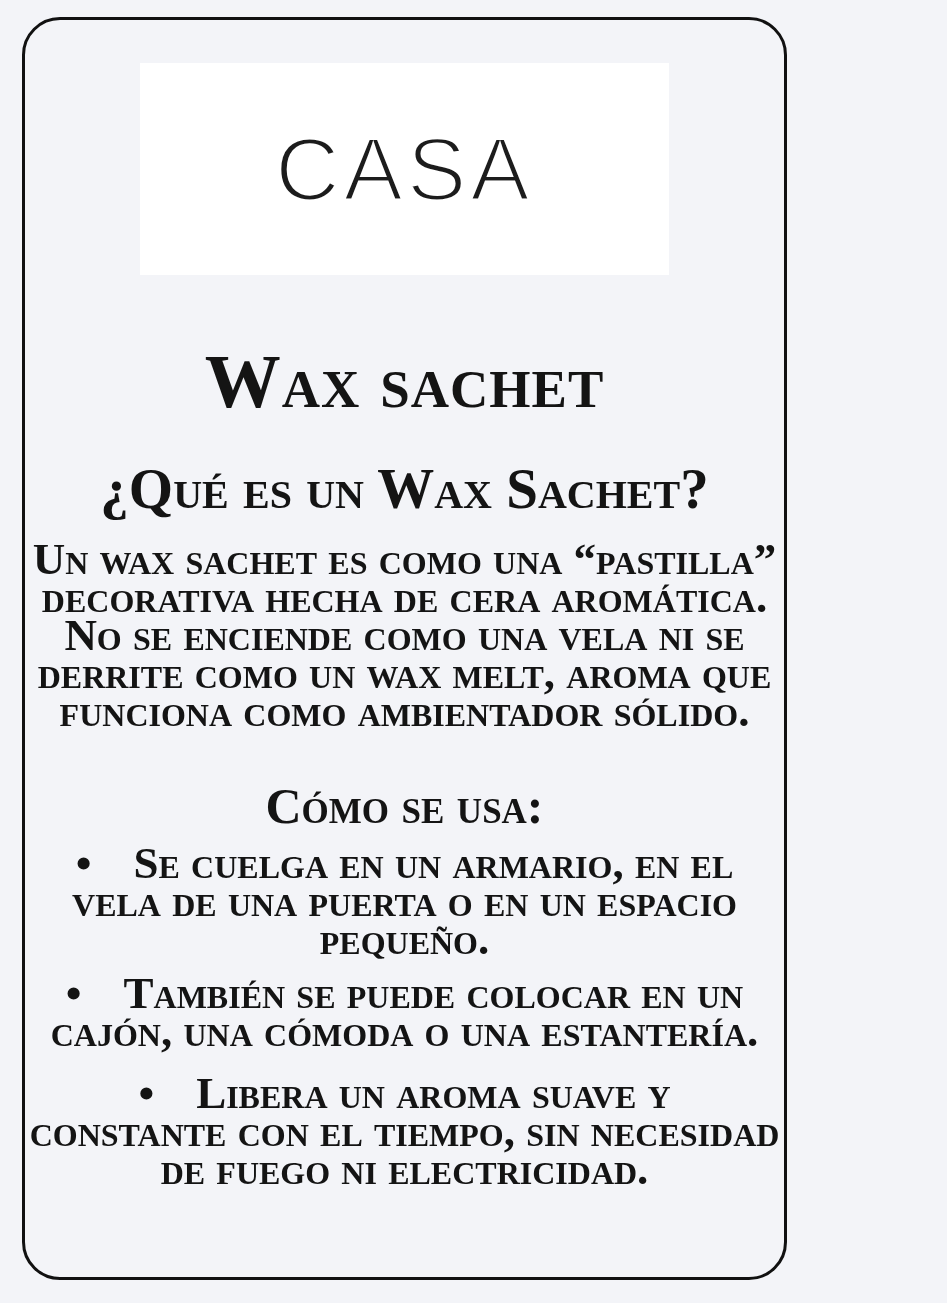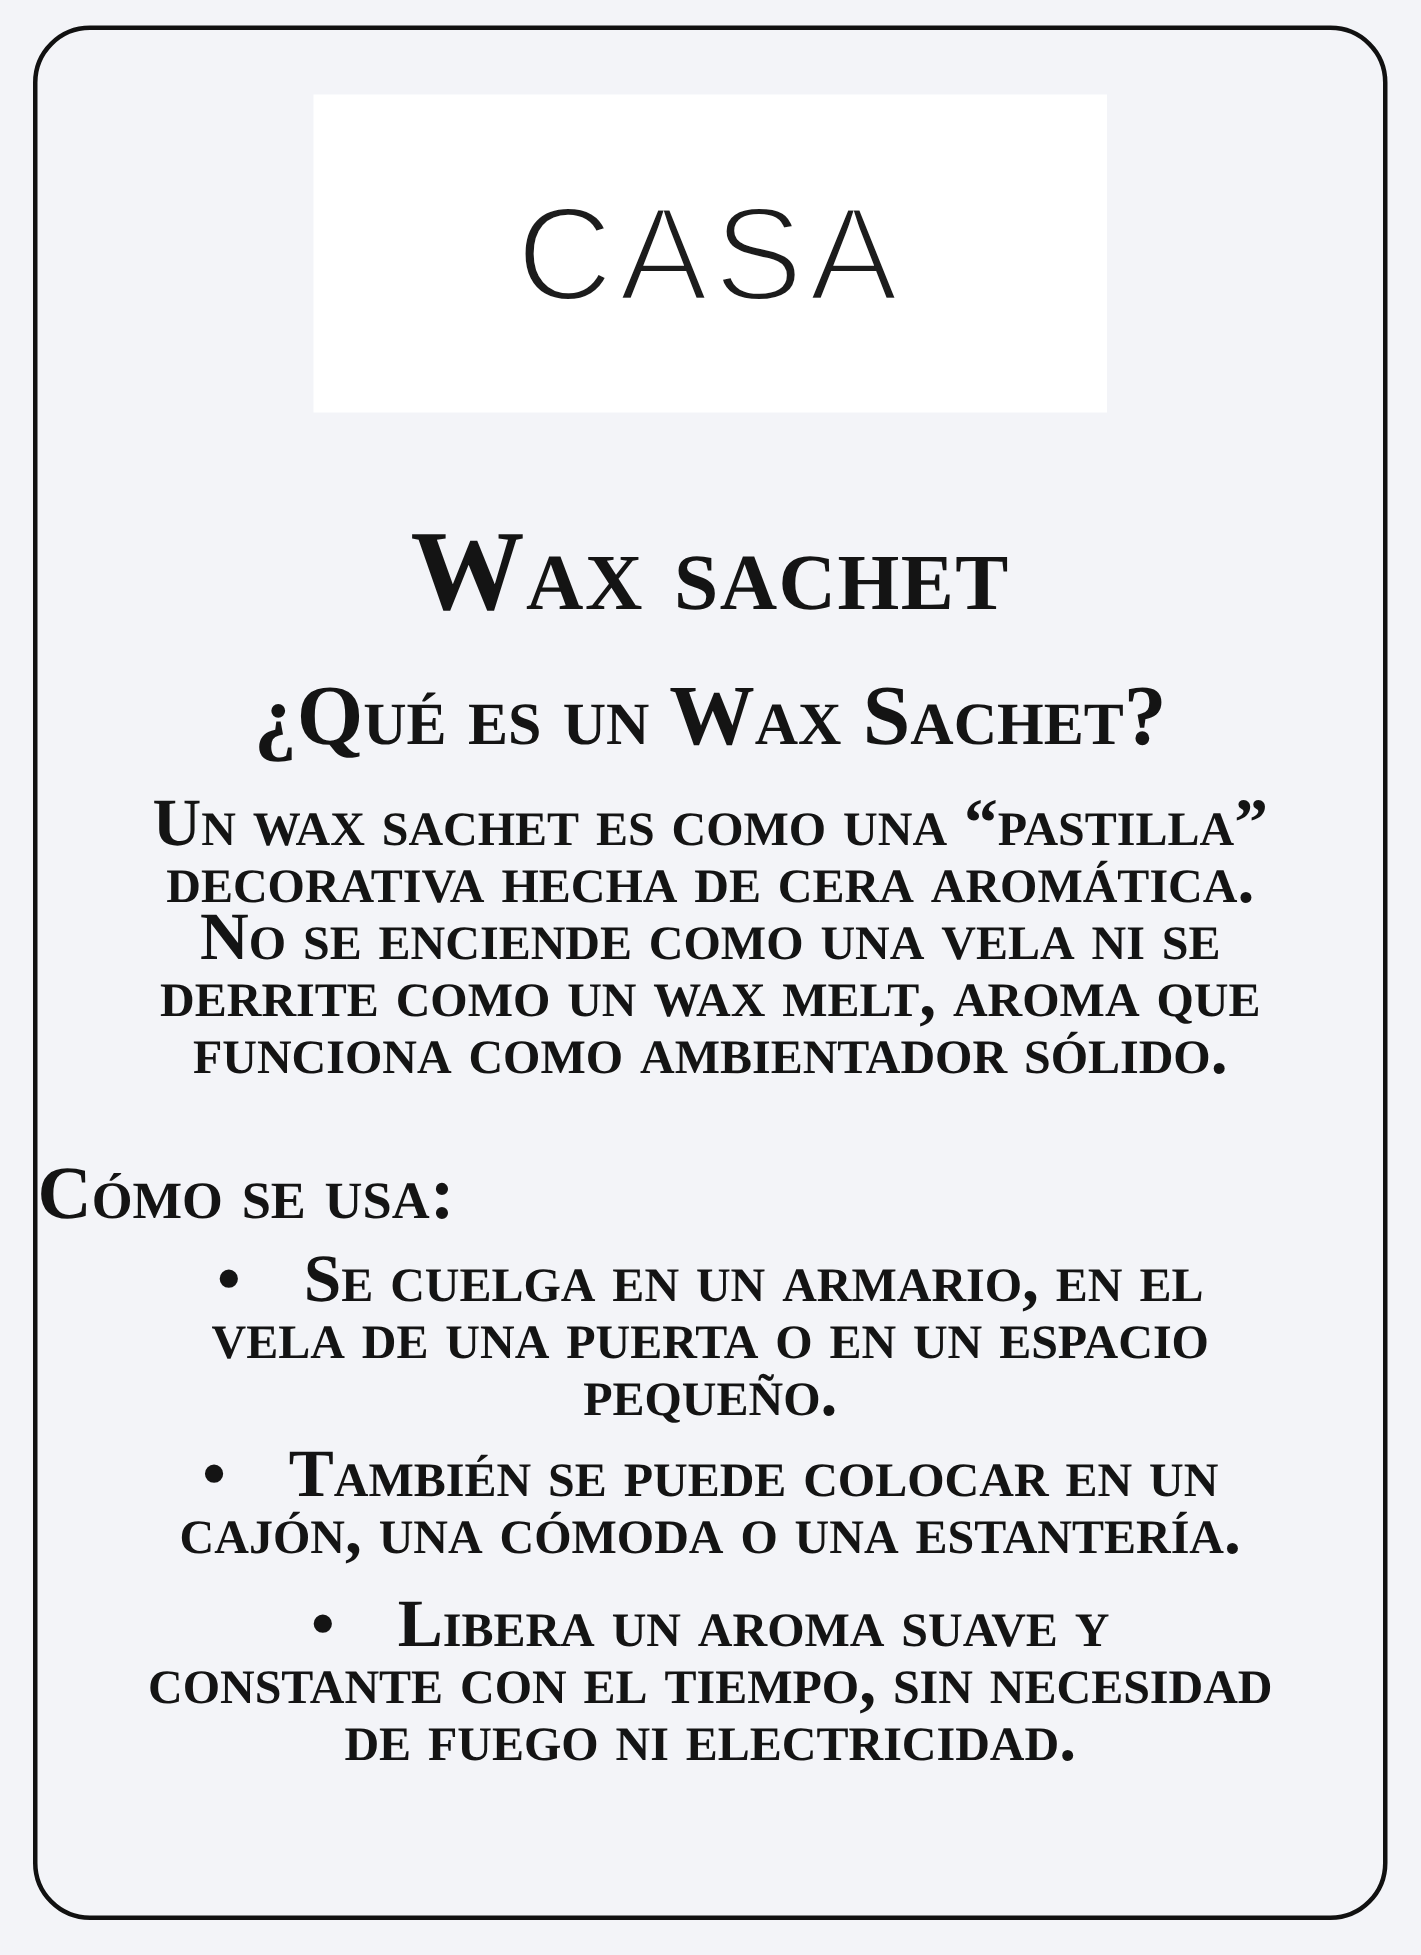--- a/index.html
+++ b/index.html
@@ -13,21 +13,21 @@
     width:947px;height:1303px;
     background:var(--bg);
     font-family:"Liberation Serif", serif;
     color:var(--ink);
     position:relative;
     overflow:hidden;
   }
   .card{
     position:absolute;
     left:22px;top:17px;
-    width:903px;height:1263px;
+    width:765px;height:1263px;
     box-sizing:border-box;
     border:3px solid var(--card-border);
     border-radius:38px;
     background:var(--bg);
   }
   .logo-box{
     margin:43px auto 0;
     width:529px;height:212px;
     background:var(--logo-bg);
     display:flex;flex-direction:column;
@@ -48,34 +48,35 @@
     font-weight:700;
     color:var(--ink);
   }
   h1.title{
     margin:68px 0 0;
     font-size:76px;line-height:76px;
     text-align:center;
     letter-spacing:1px;
   }
   h2.subtitle{
-    margin:30px 0 0;
+    margin:41px 0 0;
     font-size:57px;line-height:57px;
     text-align:center;
   }
   .intro{margin-top:23px;}
   .bline{
     font-size:45px;
     line-height:38px;
     text-align:center;
     white-space:nowrap;
   }
   h3.usage-heading{
     margin:51px 0 0;
     font-size:50px;line-height:50px;
+    text-align:center;
   }
   .bullet-item{margin-top:16px;}
   .bullet-item.first{margin-top:13px;}
   .bullet-item.third{margin-top:24px;}
   .dot{
     display:inline-block;
     margin-right:42px;
   }
 </style>
 </head>

